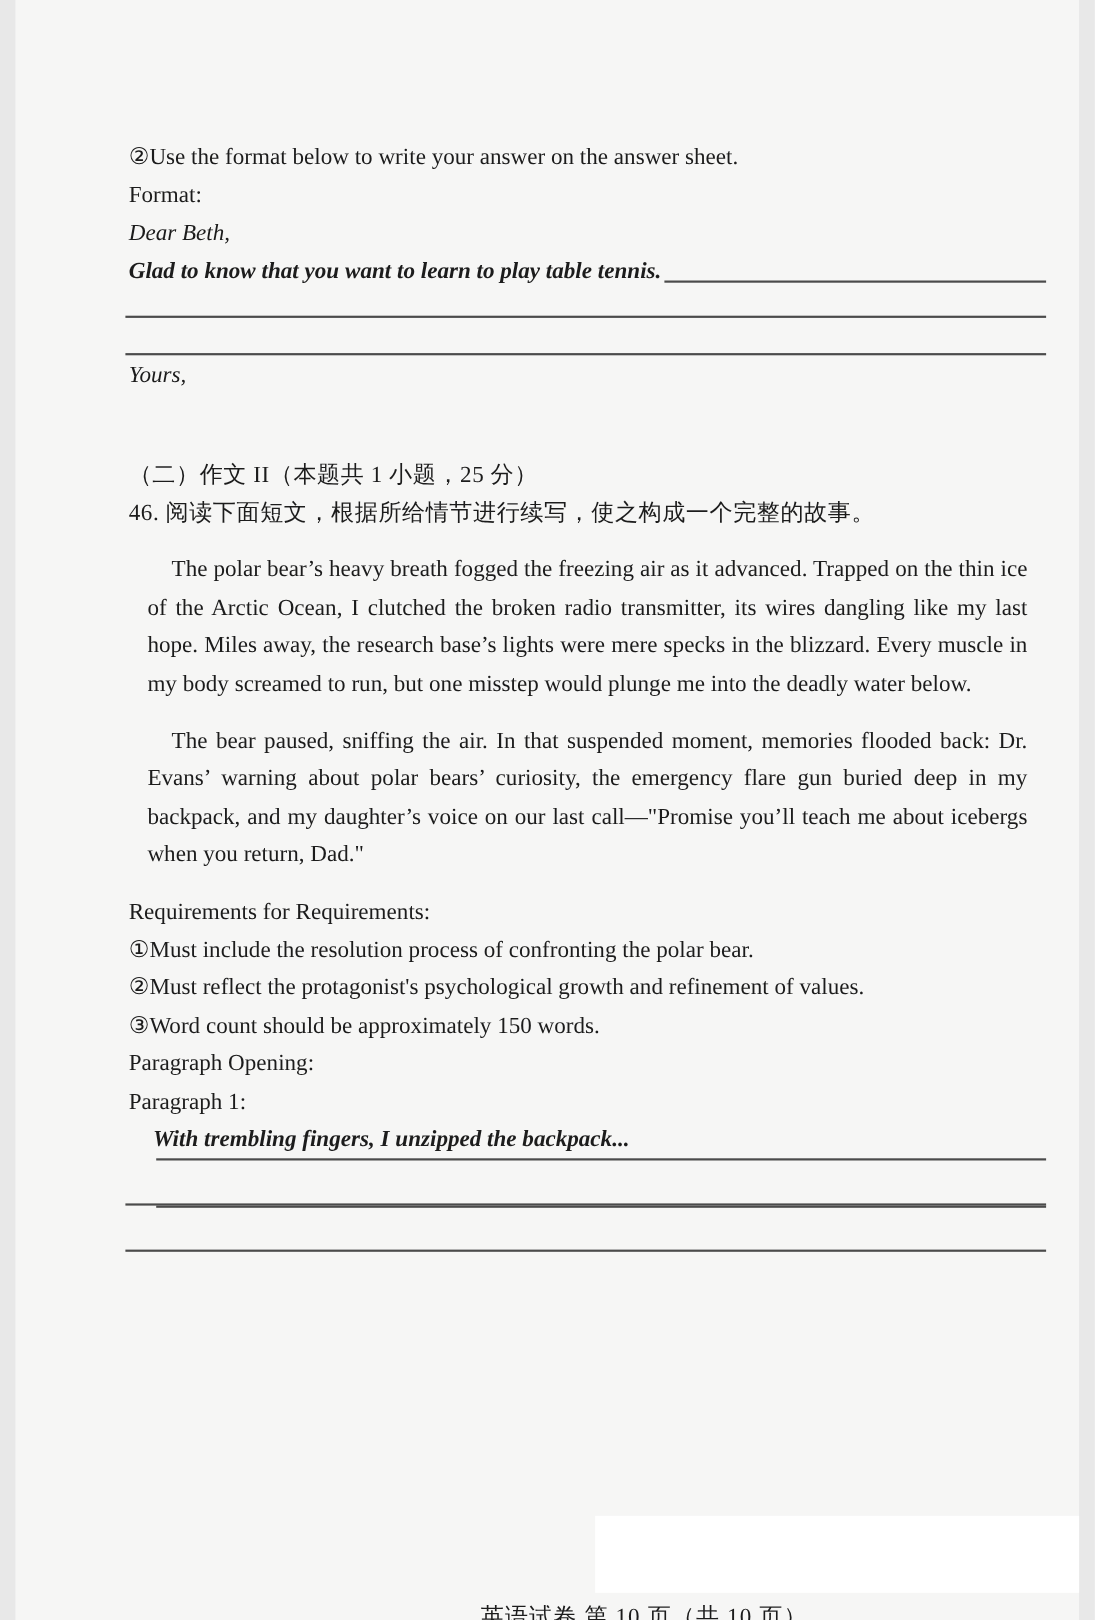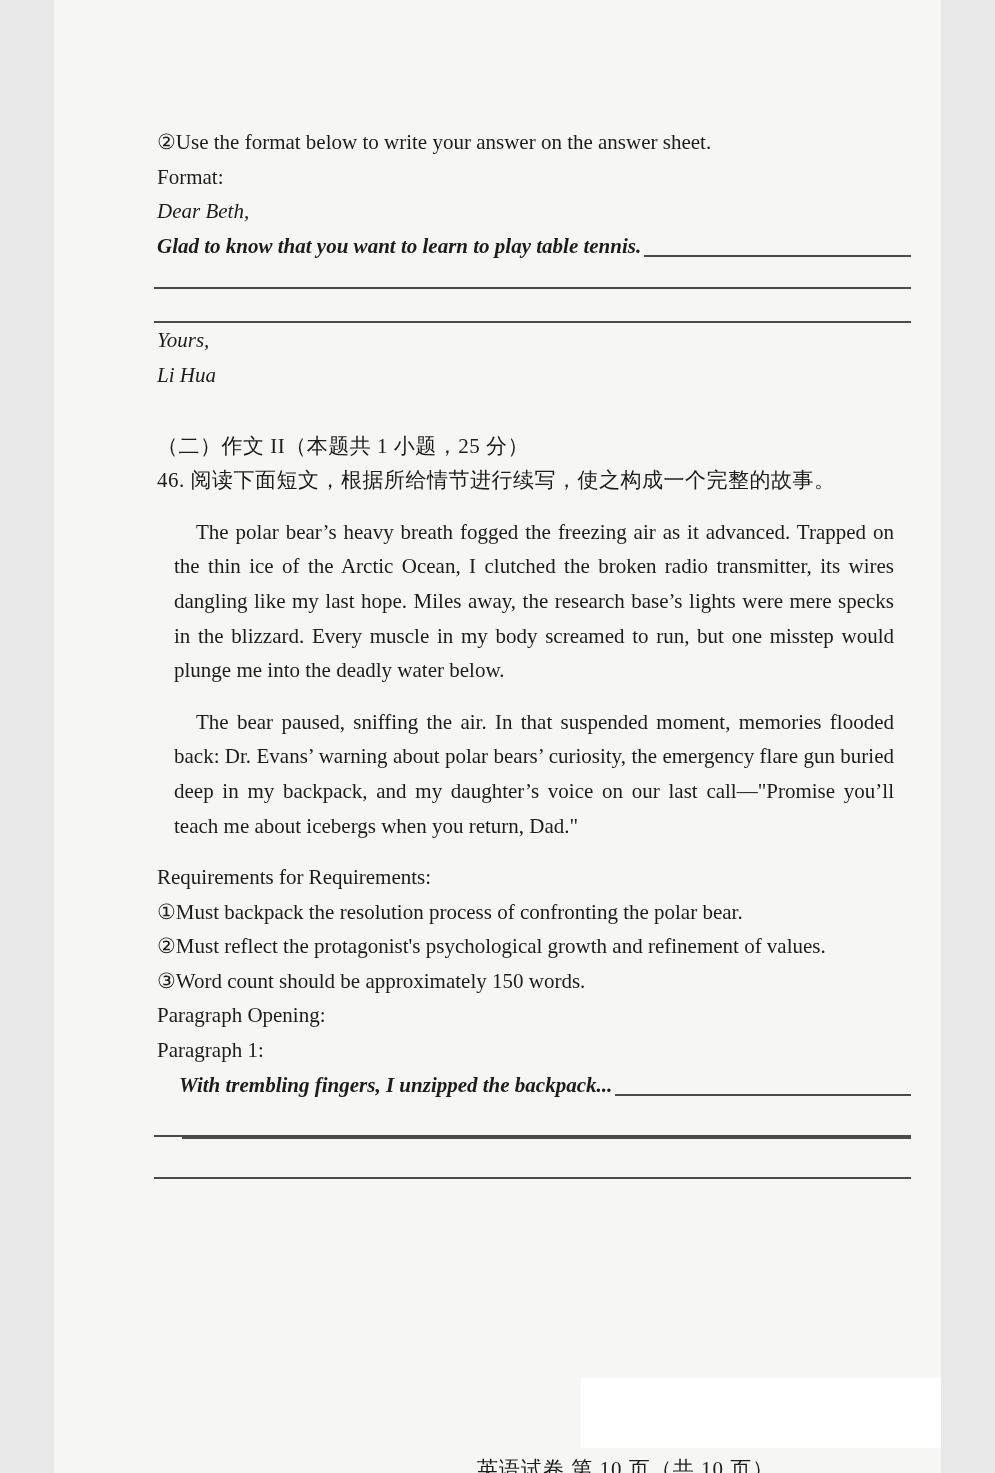--- a/index.html
+++ b/index.html
@@ -2,21 +2,21 @@
 <html><head>
 <meta charset="utf-8">
 <style>
   html, body {
     margin: 0;
     padding: 0;
     background: #e8e8e8;
   }
   .page {
     position: relative;
-    width: 887px;
+    width: 967px;
     height: 1473px;
     margin: 0 auto;
     background: #f6f6f5;
     overflow: hidden;
     font-family: "Liberation Serif", "DejaVu Serif", serif;
     color: #1c1c1c;
     font-size: 21px;
     line-height: 34.6px;
   }
   .content {
@@ -47,22 +47,22 @@
   .write-line.l1 { height: 24px; }
   .write-line.l2 { height: 32px; }
   .write-line.l3 { height: 33px; }
   .write-line.l4 { height: 32px; }
   .passage {
     margin: 17px;
     text-align: justify;
     text-indent: 22px;
   }
   .plain { margin: 0; }
-  .section-title { margin-top: 36px; }
-  .indent-row { padding-left: 22px; }
+  .section-title { margin-top: 56px; }
+  .indent-row { padding-left: 22px; flex-direction: column; }
   .white-patch {
     position: absolute;
     left: 527px;
     top: 1378px;
     width: 468px;
     height: 70px;
     background: #ffffff;
   }
   .footer {
     position: absolute;
@@ -87,33 +87,32 @@
     <div class="line-row">
       <span class="txt italic">Glad to know that you want to learn to play table tennis.</span>
       <span class="tail-underline"></span>
     </div>
 
     <div class="write-line l1"></div>
     <div class="write-line l2"></div>
 
     <p class="plain italic">Yours,</p>
 
-    <p class="plain italic">Li Hua</p>
 
     <p class="plain cjk-line section-title">（二）作文 II（本题共 1 小题，25 分）</p>
 
     <p class="plain cjk-line">46. 阅读下面短文，根据所给情节进行续写，使之构成一个完整的故事。</p>
 
     <p class="passage">The polar bear’s heavy breath fogged the freezing air as it advanced. Trapped on the thin ice of the Arctic Ocean, I clutched the broken radio transmitter, its wires dangling like my last hope. Miles away, the research base’s lights were mere specks in the blizzard. Every muscle in my body screamed to run, but one misstep would plunge me into the deadly water below.</p>
 
     <p class="passage">The bear paused, sniffing the air. In that suspended moment, memories flooded back: Dr. Evans’ warning about polar bears’ curiosity, the emergency flare gun buried deep in my backpack, and my daughter’s voice on our last call—"Promise you’ll teach me about icebergs when you return, Dad."</p>
 
     <p class="plain bold">Requirements for Requirements:</p>
 
-    <p class="plain">①Must backpack the resolution process of confronting the polar bear.</p>
+    <p class="plain">①Must include the resolution process of confronting the polar bear.</p>
 
     <p class="plain">②Must reflect the protagonist's psychological growth and refinement of values.</p>
 
     <p class="plain">③Word count should be approximately 150 words.</p>
 
     <p class="plain bold">Paragraph Opening:</p>
 
     <p class="plain">Paragraph 1:</p>
 
     <div class="line-row indent-row">

